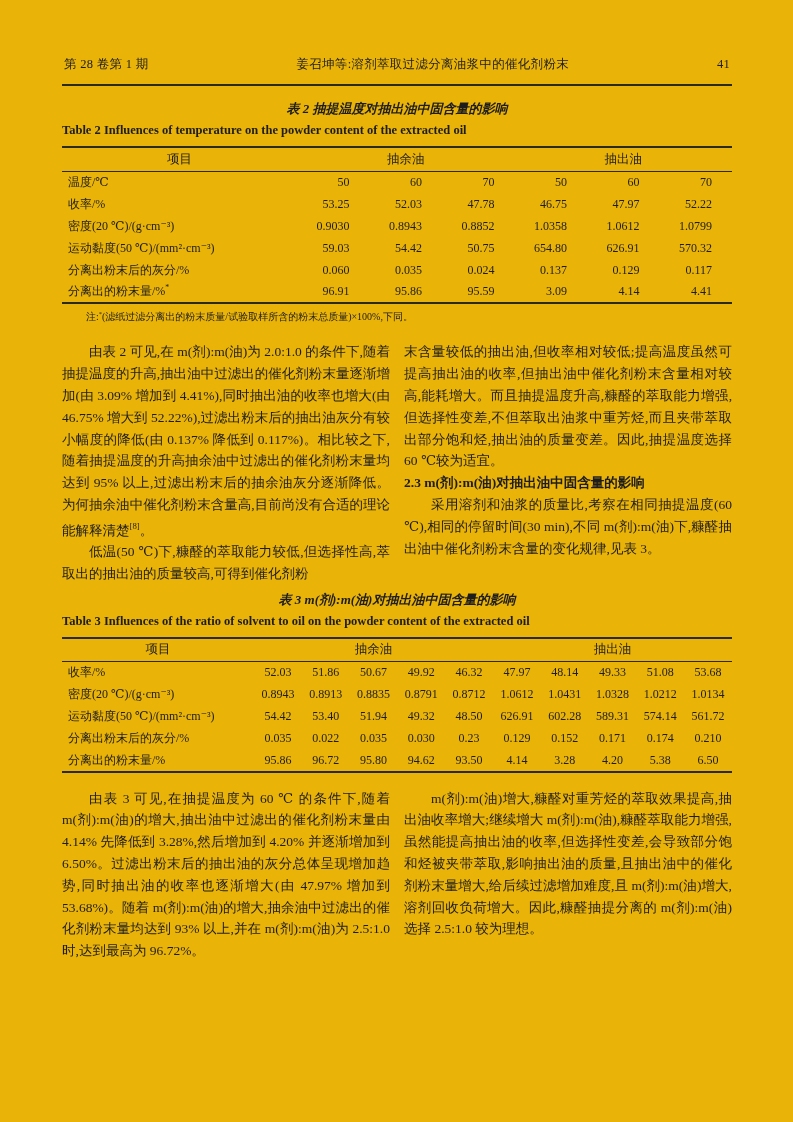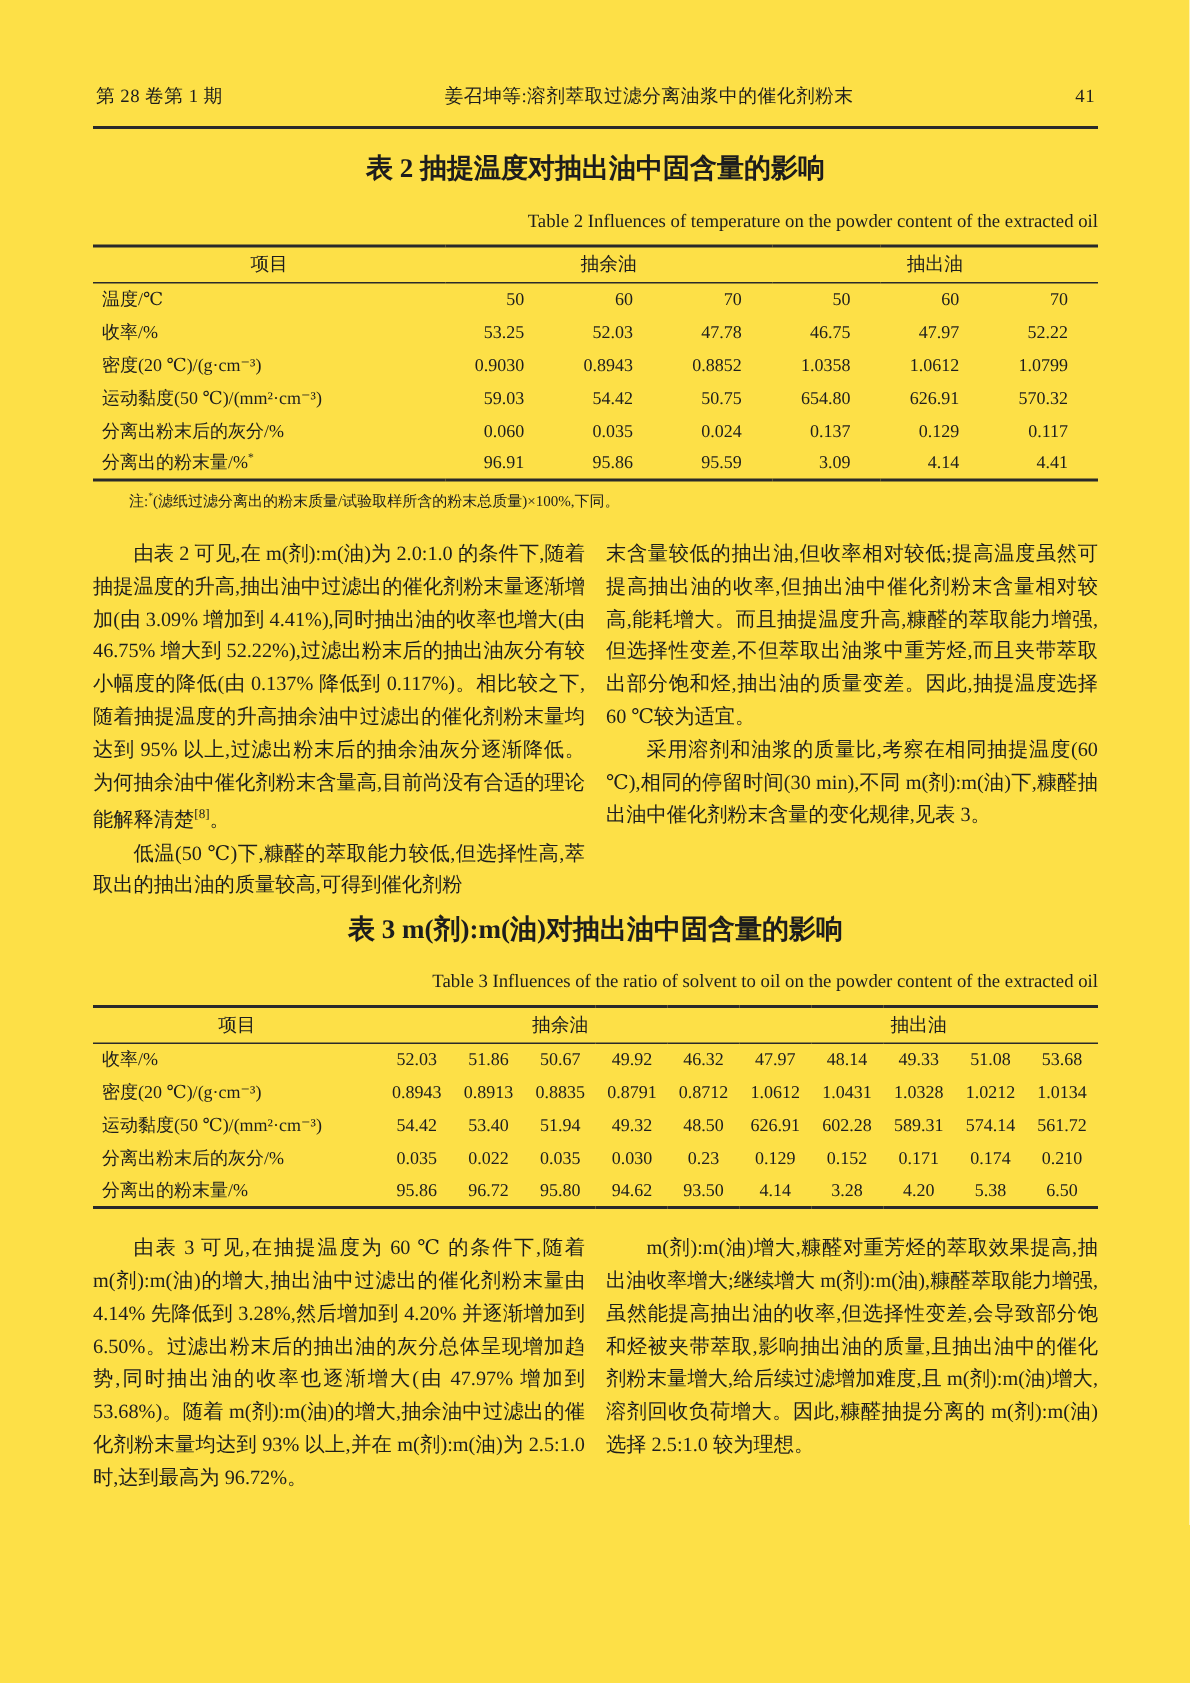--- a/index.html
+++ b/index.html
@@ -1,31 +1,31 @@
 <!DOCTYPE html>
 <html><head>
 <meta charset="utf-8">
 <style>
   * { box-sizing: border-box; }
   html, body { margin: 0; padding: 0; background: #ffffff; }
   .page {
     position: relative; width: 793px; height: 1122px;
-    background: #fde047; color: #1d1d1d; overflow: hidden;
+    background: #eab308; color: #1d1d1d; overflow: hidden;
     font-family: "Liberation Serif", "DejaVu Serif", serif;
   }
   .content { position: absolute; left: 62px; top: 56px; width: 670px; }
 
   .header {
     display: flex; justify-content: space-between; align-items: baseline;
     font-size: 12.5px; letter-spacing: 0.3px;
     padding: 0 2px 11px 2px; border-bottom: 2.5px solid #2a2a2a;
   }
 
-  .caption-zh { margin-top: 14px; text-align: center; font-weight: bold; font-size: 18px; }
-  .caption-en { margin-top: 16px;  text-align: right; font-weight: normal; font-size: 12.5px; }
+  .caption-zh { margin-top: 14px; text-align: center; font-weight: bold; font-size: 13px; font-style: italic; }
+  .caption-en { margin-top: 5px;  text-align: left; font-weight: bold; font-size: 12.5px; }
   .t3cap { margin-top: 6px; }
 
   table.datatable {
     width: 100%; border-collapse: collapse; margin-top: 8px;
     border-top: 2.5px solid #2a2a2a; border-bottom: 2.5px solid #2a2a2a;
   }
   table.datatable thead tr { border-bottom: 1.5px solid #2a2a2a; }
   table.datatable th { font-weight: normal; font-size: 12.5px; height: 24px; text-align: center; }
   table.datatable td { font-size: 12px; height: 22px; padding: 0; }
   .datatable td.lbl { text-align: left; padding-left: 6px; white-space: nowrap; }
@@ -135,20 +135,21 @@
 
     <div class="note"><span>注:</span><sup>*</sup><span>(滤纸过滤分离出的粉末质量/试验取样所含的粉末总质量)×100%,下同。</span></div>
 
     <div class="cols">
       <div class="col">
         <p class="indent"><span>由表 2 可见,在 m(剂):m(油)为 2.0:1.0 的条件下,随着抽提温度的升高,抽出油中过滤出的催化剂粉末量逐渐增加(由 3.09% 增加到 4.41%),同时抽出油的收率也增大(由 46.75% 增大到 52.22%),过滤出粉末后的抽出油灰分有较小幅度的降低(由 0.137% 降低到 0.117%)。相比较之下,随着抽提温度的升高抽余油中过滤出的催化剂粉末量均达到 95% 以上,过滤出粉末后的抽余油灰分逐渐降低。为何抽余油中催化剂粉末含量高,目前尚没有合适的理论能解释清楚</span><sup>[8]</sup><span>。</span></p>
         <p class="indent">低温(50 ℃)下,糠醛的萃取能力较低,但选择性高,萃取出的抽出油的质量较高,可得到催化剂粉</p>
       </div>
       <div class="col">
         <p>末含量较低的抽出油,但收率相对较低;提高温度虽然可提高抽出油的收率,但抽出油中催化剂粉末含量相对较高,能耗增大。而且抽提温度升高,糠醛的萃取能力增强,但选择性变差,不但萃取出油浆中重芳烃,而且夹带萃取出部分饱和烃,抽出油的质量变差。因此,抽提温度选择 60 ℃较为适宜。</p>
+        <p class="heading">2.3  m(剂):m(油)对抽出油中固含量的影响</p>
         <p class="indent">采用溶剂和油浆的质量比,考察在相同抽提温度(60 ℃),相同的停留时间(30 min),不同 m(剂):m(油)下,糠醛抽出油中催化剂粉末含量的变化规律,见表 3。</p>
       </div>
     </div>
 
     <div class="caption-zh t3cap">表 3  m(剂):m(油)对抽出油中固含量的影响</div>
     <div class="caption-en">Table 3  Influences of the ratio of solvent to oil on the powder content of the extracted oil</div>
 
     <table class="datatable t3">
       <colgroup>
         <col style="width:192px">

